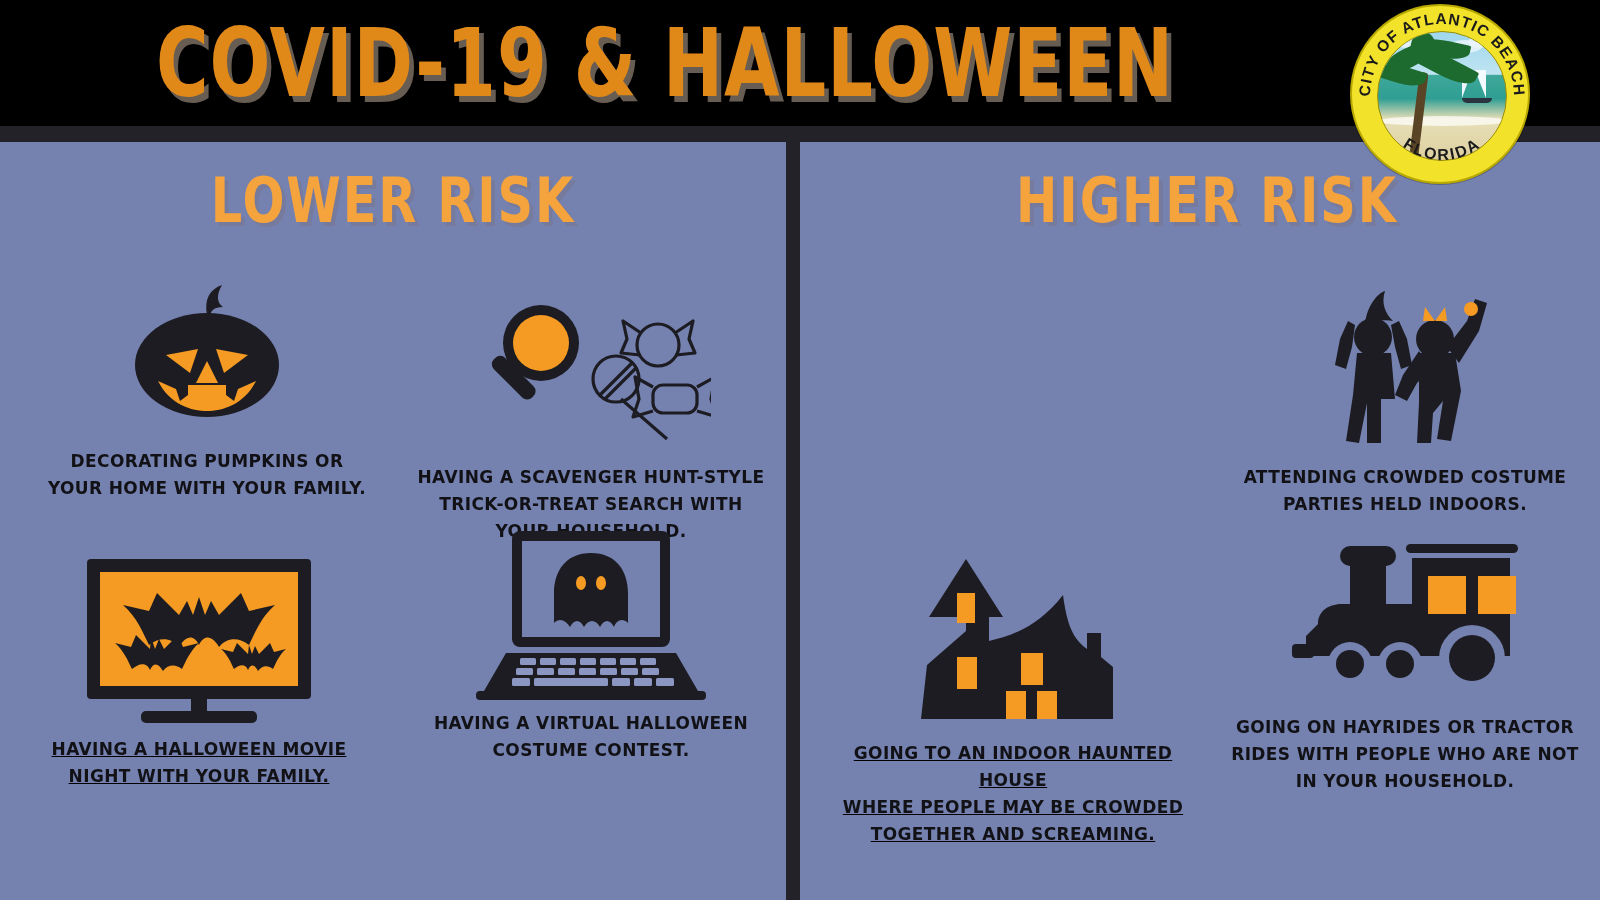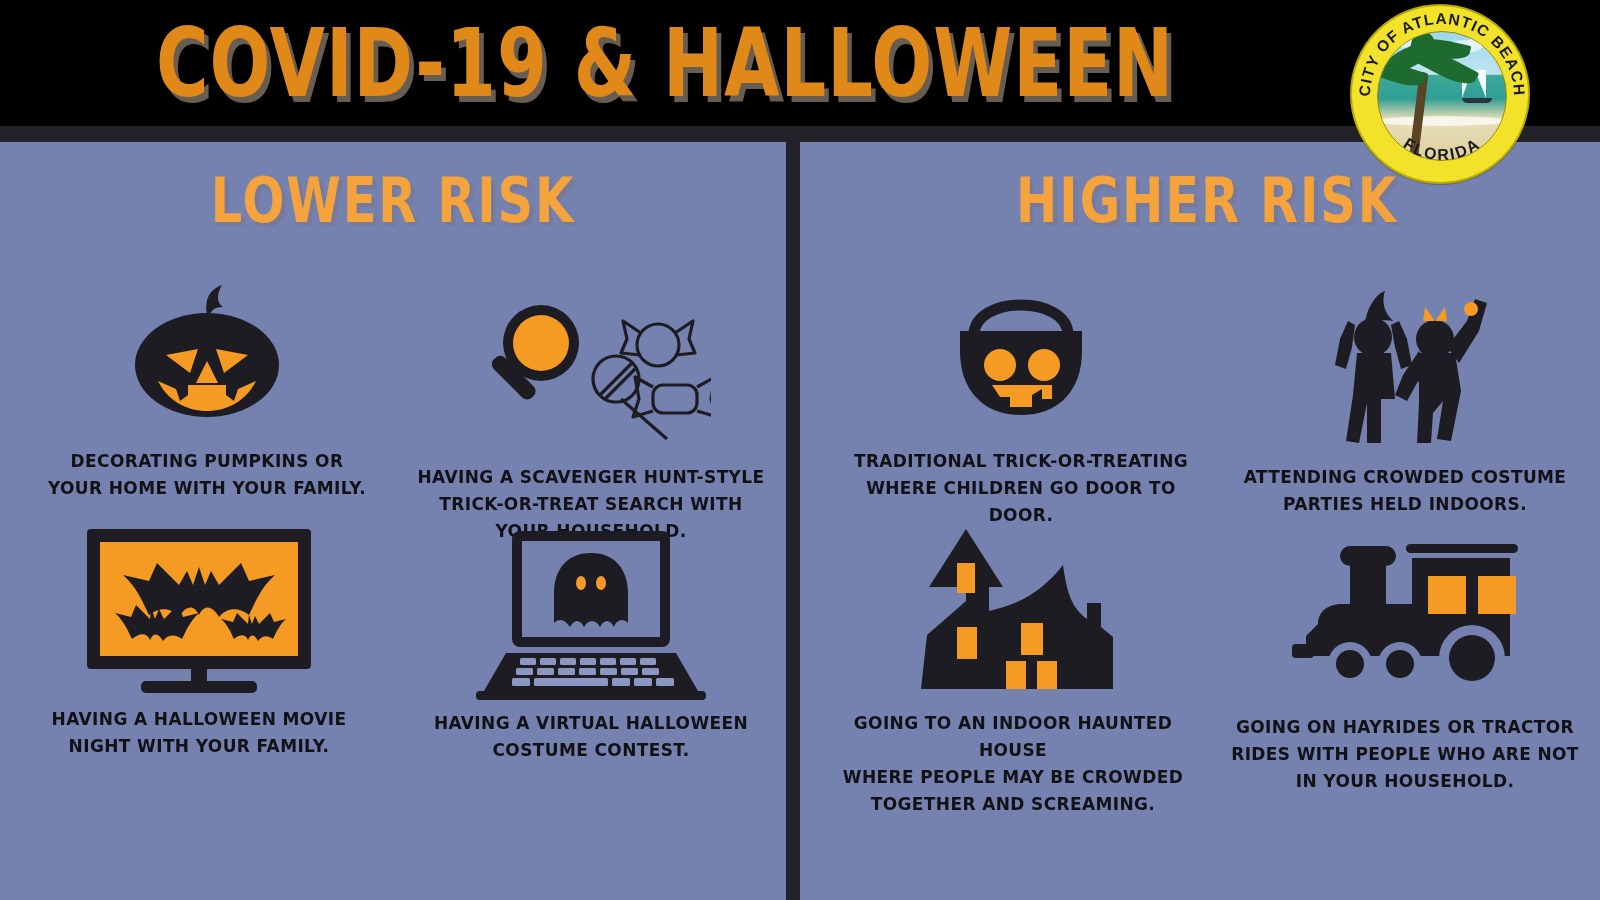--- a/index.html
+++ b/index.html
@@ -157,21 +157,21 @@
     transform-origin: center top;
     white-space: nowrap;
   }
 
   .cell {
     position: absolute;
     width: 390px;
   }
   .cell-tl { left: 12px;   top: 120px; }
   .cell-tr { left: 396px; top: 136px; }
-  .cell-bl { left: 4px;   top: 378px; }
+  .cell-bl { left: 4px;   top: 408px; text-decoration: underline; }
   .cell-br { left: 396px; top: 382px; }
 
   .icon-box {
     height: 180px;
     display: flex;
     align-items: center;
     justify-content: center;
   }
   .caption {
     margin-top: 6px;
@@ -354,33 +354,20 @@
         </svg>
       </div>
       <div class="caption">HAVING A VIRTUAL HALLOWEEN
 COSTUME CONTEST.</div>
     </div>
   </div>
 
   <div class="column" id="col-higher">
     <div class="col-heading">HIGHER RISK</div>
 
-    <div class="cell cell-tl">
-      <div class="icon-box">
-        <svg width="170" height="150" viewBox="0 0 170 150">
-          <path d="M38 58 C38 18 132 18 132 58" fill="none" stroke="#1c1c22" stroke-width="11"></path>
-          <path d="M24 54 L146 54 L146 74 C146 114 122 138 85 138 C48 138 24 114 24 74 Z" fill="#1c1c22"></path>
-          <circle cx="64" cy="88" r="16" fill="#f59a22"></circle>
-          <circle cx="108" cy="88" r="16" fill="#f59a22"></circle>
-          <path d="M56 108 L116 108 L116 122 L106 122 L106 112 L96 118 L96 130 L74 130 L74 120 L64 120 Z" fill="#f59a22"></path>
-        </svg>
-      </div>
-      <div class="caption">TRADITIONAL TRICK-OR-TREATING
-WHERE CHILDREN GO DOOR TO DOOR.</div>
-    </div>
 
     <div class="cell cell-tr">
       <div class="icon-box">
         <svg width="180" height="155" viewBox="0 0 180 155">
 
           <g fill="#1c1c22">
             <path d="M50 36 C50 18 62 2 70 0 C66 12 70 22 78 30 C70 28 58 30 50 36 Z"></path>
             <circle cx="58" cy="46" r="19"></circle>
             <path d="M40 34 L33 30 L25 48 L20 74 L31 78 L37 56 Z"></path>
             <path d="M76 34 L84 30 L92 48 L97 74 L86 78 L80 56 Z"></path>

